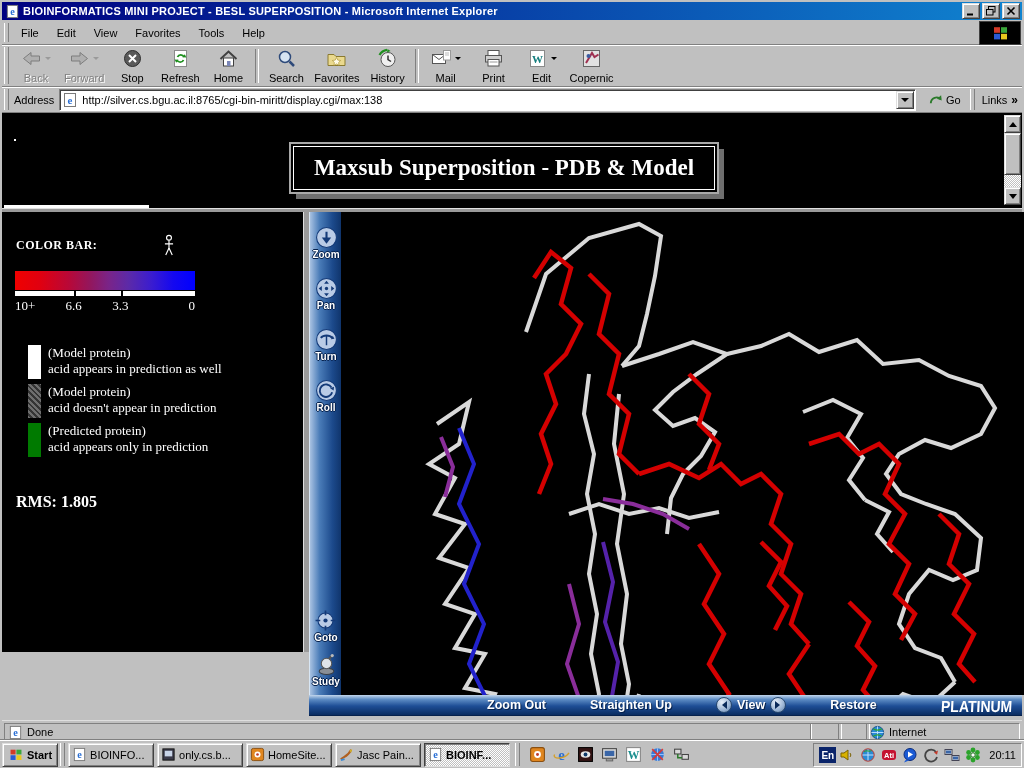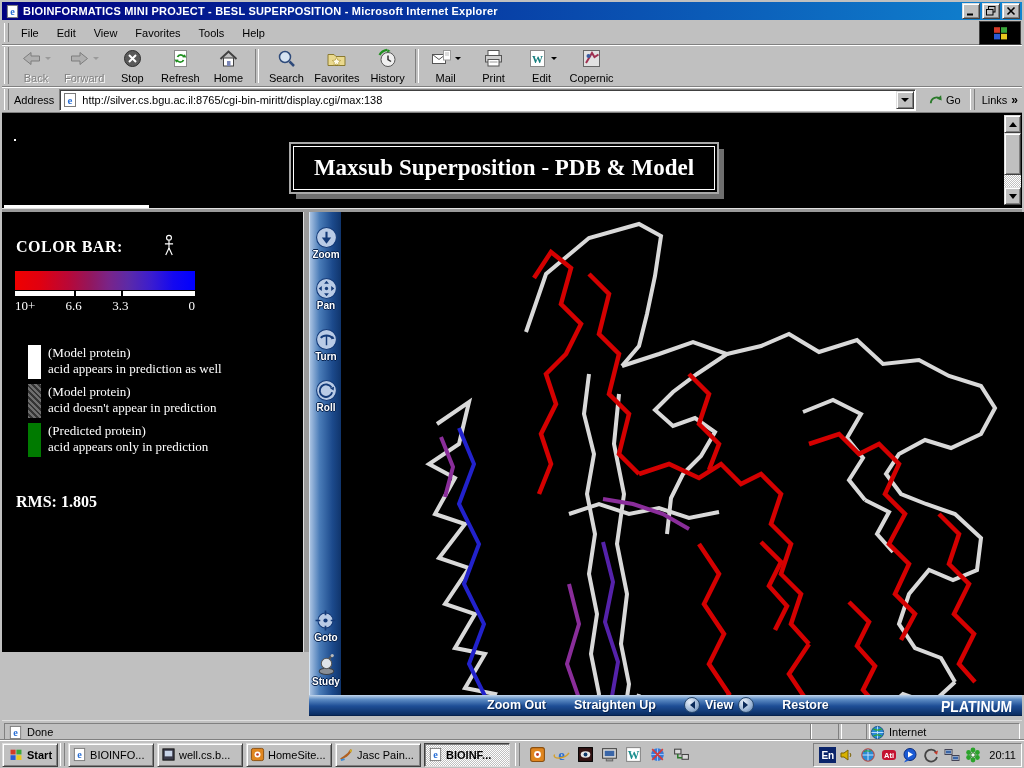--- a/index.html
+++ b/index.html
@@ -64,21 +64,21 @@
   .sb-thumb{height:40px;}
   .sb-track{flex:1;}
   .tri-u{width:0;height:0;border:4px solid transparent;border-bottom:5px solid #000;margin-bottom:4px;}
   .tri-d{width:0;height:0;border:4px solid transparent;border-top:5px solid #000;margin-top:4px;}
   .hborder{position:absolute;left:0;top:95px;right:0;height:4px;background:#9a9a9a;border-top:1px solid #dfdfdf;border-bottom:1px solid #555;}
   .left-frame{position:absolute;left:0;top:99px;width:301px;bottom:0;background:#000;color:#fff;
               font-family:"Liberation Serif",serif;}
   .vborder{position:absolute;left:301px;top:99px;width:6px;bottom:0;background:#9a9a9a;border-left:1px solid #dfdfdf;border-right:1px solid #555;}
   .viewer-frame{position:absolute;left:307px;top:99px;right:0;bottom:0;background:#000;}
   
-  .colorbar-label{position:absolute;left:14px;top:26px;font-size:16px;font-weight:bold;letter-spacing:.5px;}
+  .colorbar-label{position:absolute;left:14px;top:26px;font-size:12px;font-weight:bold;letter-spacing:.5px;}
   .stickman{position:absolute;left:160px;top:22px;width:14px;height:24px;}
   .grad{position:absolute;left:13px;top:59px;width:180px;height:19px;
         background:linear-gradient(90deg,#f00000 0%,#e00010 14%,#b80838 30%,#92175e 42%,#7a2488 52%,#5c2aa8 63%,#3a1cd0 76%,#1408f0 88%,#0000ff 100%);}
   .grad-bar{position:absolute;left:13px;top:79px;width:180px;height:5px;background:#fff;}
   .grad-bar i{position:absolute;top:0;width:2px;height:5px;background:#000;}
   .grad-bar i.t1{left:33%;} .grad-bar i.t2{left:59%;}
   .scale-row{position:absolute;left:13px;top:86px;width:180px;height:14px;font-size:13px;}
   .sl{position:absolute;top:0;}
   .sl-0{left:0;} .sl-1{left:28%;} .sl-2{left:54%;} .sl-3{right:0;}
   .legend{position:absolute;left:13px;top:133px;right:8px;display:flex;flex-direction:column;gap:5px;}
@@ -97,21 +97,21 @@
   #nav-bottom{bottom:8px;gap:10px;}
   .nav-item{display:flex;flex-direction:column;align-items:center;}
   .nav-icon{width:23px;height:23px;}
   .nav-icon svg{width:23px;height:23px;}
   .nav-label{font-size:10px;font-weight:bold;color:#fff;margin-top:0;
       text-shadow:1px 0 0 #06214c,-1px 0 0 #06214c,0 1px 0 #06214c,0 -1px 0 #06214c;}
   #structure-svg{position:absolute;left:32px;top:0;width:684px;height:483px;background:#000;}
   .viewer-bottom{position:absolute;left:0;right:0;top:483px;height:20px;
       background:linear-gradient(180deg,#c2d6ec 0%,#5d8cc4 22%,#1e4e96 55%,#0a2c60 100%);border-bottom:1px solid #06214c;}
   .vb-items{position:absolute;left:178px;top:2px;display:flex;align-items:center;}
-  .vb-btn{color:#fff;font-weight:bold;font-size:12.5px;margin-right:28px;white-space:nowrap;
+  .vb-btn{color:#fff;font-weight:bold;font-size:12.5px;margin-right:44px;white-space:nowrap;
       text-shadow:1px 1px 0 #06214c;display:flex;align-items:center;gap:5px;}
   .vb-circle{width:14px;height:14px;border-radius:50%;background:radial-gradient(circle at 35% 30%,#e8f0fa,#9ab4d4 60%,#5a7aa4);display:inline-flex;align-items:center;justify-content:center;border:1px solid #28486e;}
   .vb-circle i{width:0;height:0;border:4px solid transparent;}
   .vb-circle i.l{border-right:5px solid #0a2a5a;margin-left:-3px;}
   .vb-circle i.r{border-left:5px solid #0a2a5a;margin-right:-3px;}
   .brand{position:absolute;right:10px;top:3px;color:#fff;font-weight:bold;font-size:14px;letter-spacing:0;transform:scaleY(1.15) skewX(-3deg);font-family:"Liberation Sans",sans-serif;}
   
   .statusbar{position:absolute;left:2px;right:2px;top:720px;height:21px;background:#c0c0c0;border-top:1px solid #dfdfdf;}
   .sp{position:absolute;top:2px;height:16px;display:flex;align-items:center;gap:4px;padding:0 3px;font-size:11px;}
   .sp svg{width:15px;height:15px;flex:none;}
@@ -615,21 +615,21 @@
           </span>
           <span>BIOINFO...</span>
         </span>
         <span class="task-btn raised">
           <span style="width: 15px; height: 15px; flex: 0 0 auto;">
             <svg viewBox="0 0 16 16" xmlns="http://www.w3.org/2000/svg">
               <rect x="2" y="2" width="12" height="12" fill="#3a3a4a" stroke="#111"></rect>
               <rect x="4" y="4" width="8" height="6" fill="#c8d4e8"></rect>
             </svg>
           </span>
-          <span>well.cs.b...</span>
+          <span>only.cs.b...</span>
         </span>
         <span class="task-btn raised">
           <span style="width: 15px; height: 15px; flex: 0 0 auto;">
             <svg viewBox="0 0 16 16" xmlns="http://www.w3.org/2000/svg">
               <rect x="1.5" y="1.5" width="13" height="13" rx="2" fill="#e0861f" stroke="#8a4f10"></rect>
               <circle cx="8" cy="8" r="3.2" fill="#fff"></circle>
               <circle cx="8" cy="8" r="1.4" fill="#c03a2a"></circle>
             </svg>
           </span>
           <span>HomeSite...</span>

